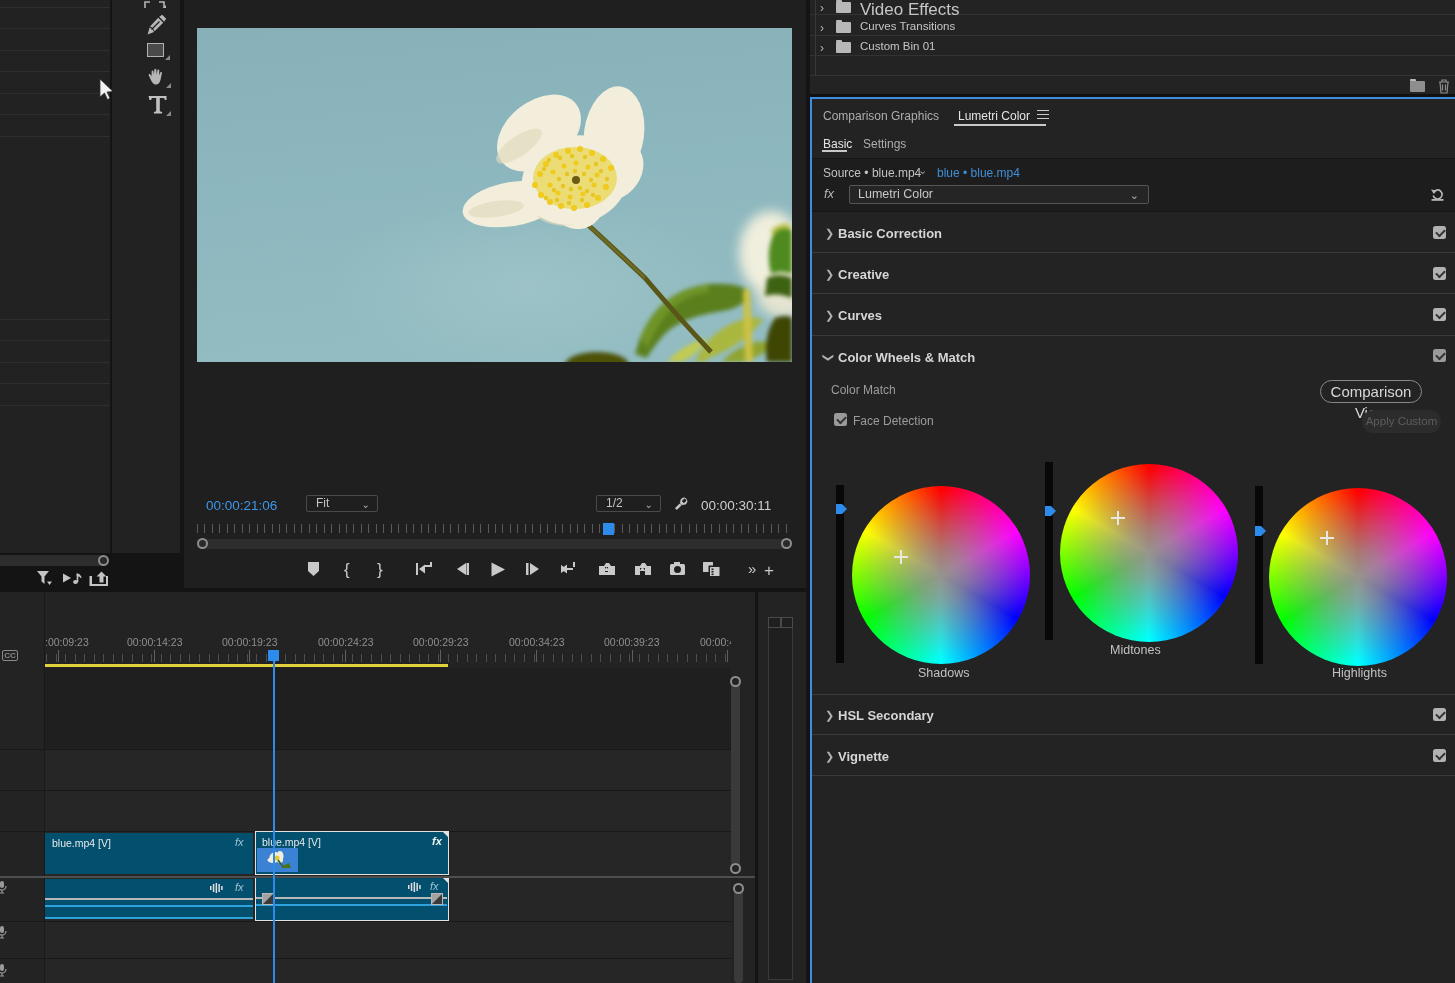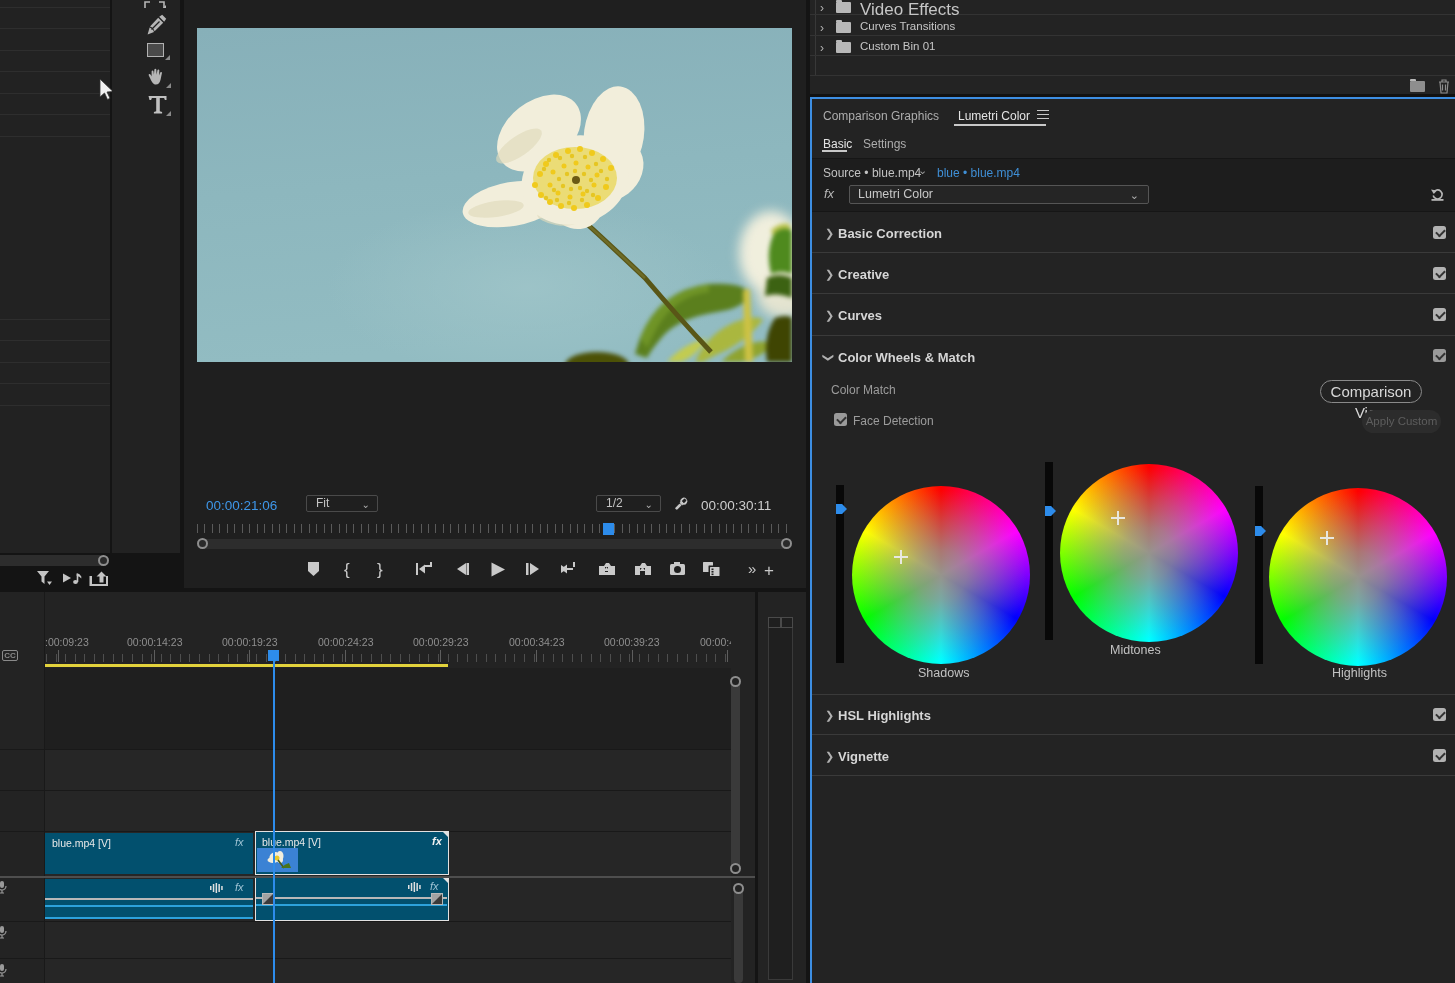--- a/index.html
+++ b/index.html
@@ -337,21 +337,21 @@
   <div class="cross" style="left:299px;top:412px"></div>
   <div class="wlab" style="left:298px;top:544px">Midtones</div>
   <div class="vbar" style="left:443px;top:387px;height:178px"></div>
   <div class="hdl" style="left:443px;top:427px"></div>
   <div class="wheel" style="left:457px;top:389px;width:178px;height:178px"></div>
   <div class="cross" style="left:508px;top:432px"></div>
   <div class="wlab" style="left:520px;top:567px">Highlights</div>
   <div class="sep" style="left:0;top:595px;width:645px"></div>
 
   <div class="chev" style="left:13px;top:610px">❯</div>
-  <div class="lbl" style="left:26px;top:609px">HSL Highlights</div>
+  <div class="lbl" style="left:26px;top:609px">HSL Secondary</div>
   <div class="chk" style="left:621px;top:609px"></div>
   <div class="sep" style="left:0;top:635px;width:645px"></div>
   <div class="chev" style="left:13px;top:651px">❯</div>
   <div class="lbl" style="left:26px;top:650px">Vignette</div>
   <div class="chk" style="left:621px;top:650px"></div>
   <div class="sep" style="left:0;top:676px;width:645px"></div>
 </div>
 
 <div class="abs" style="left:0;top:555px;width:104px;height:11px;background:#2d2d2d"></div>
 <div class="tick-circ" style="left:98px;top:555px"></div>

